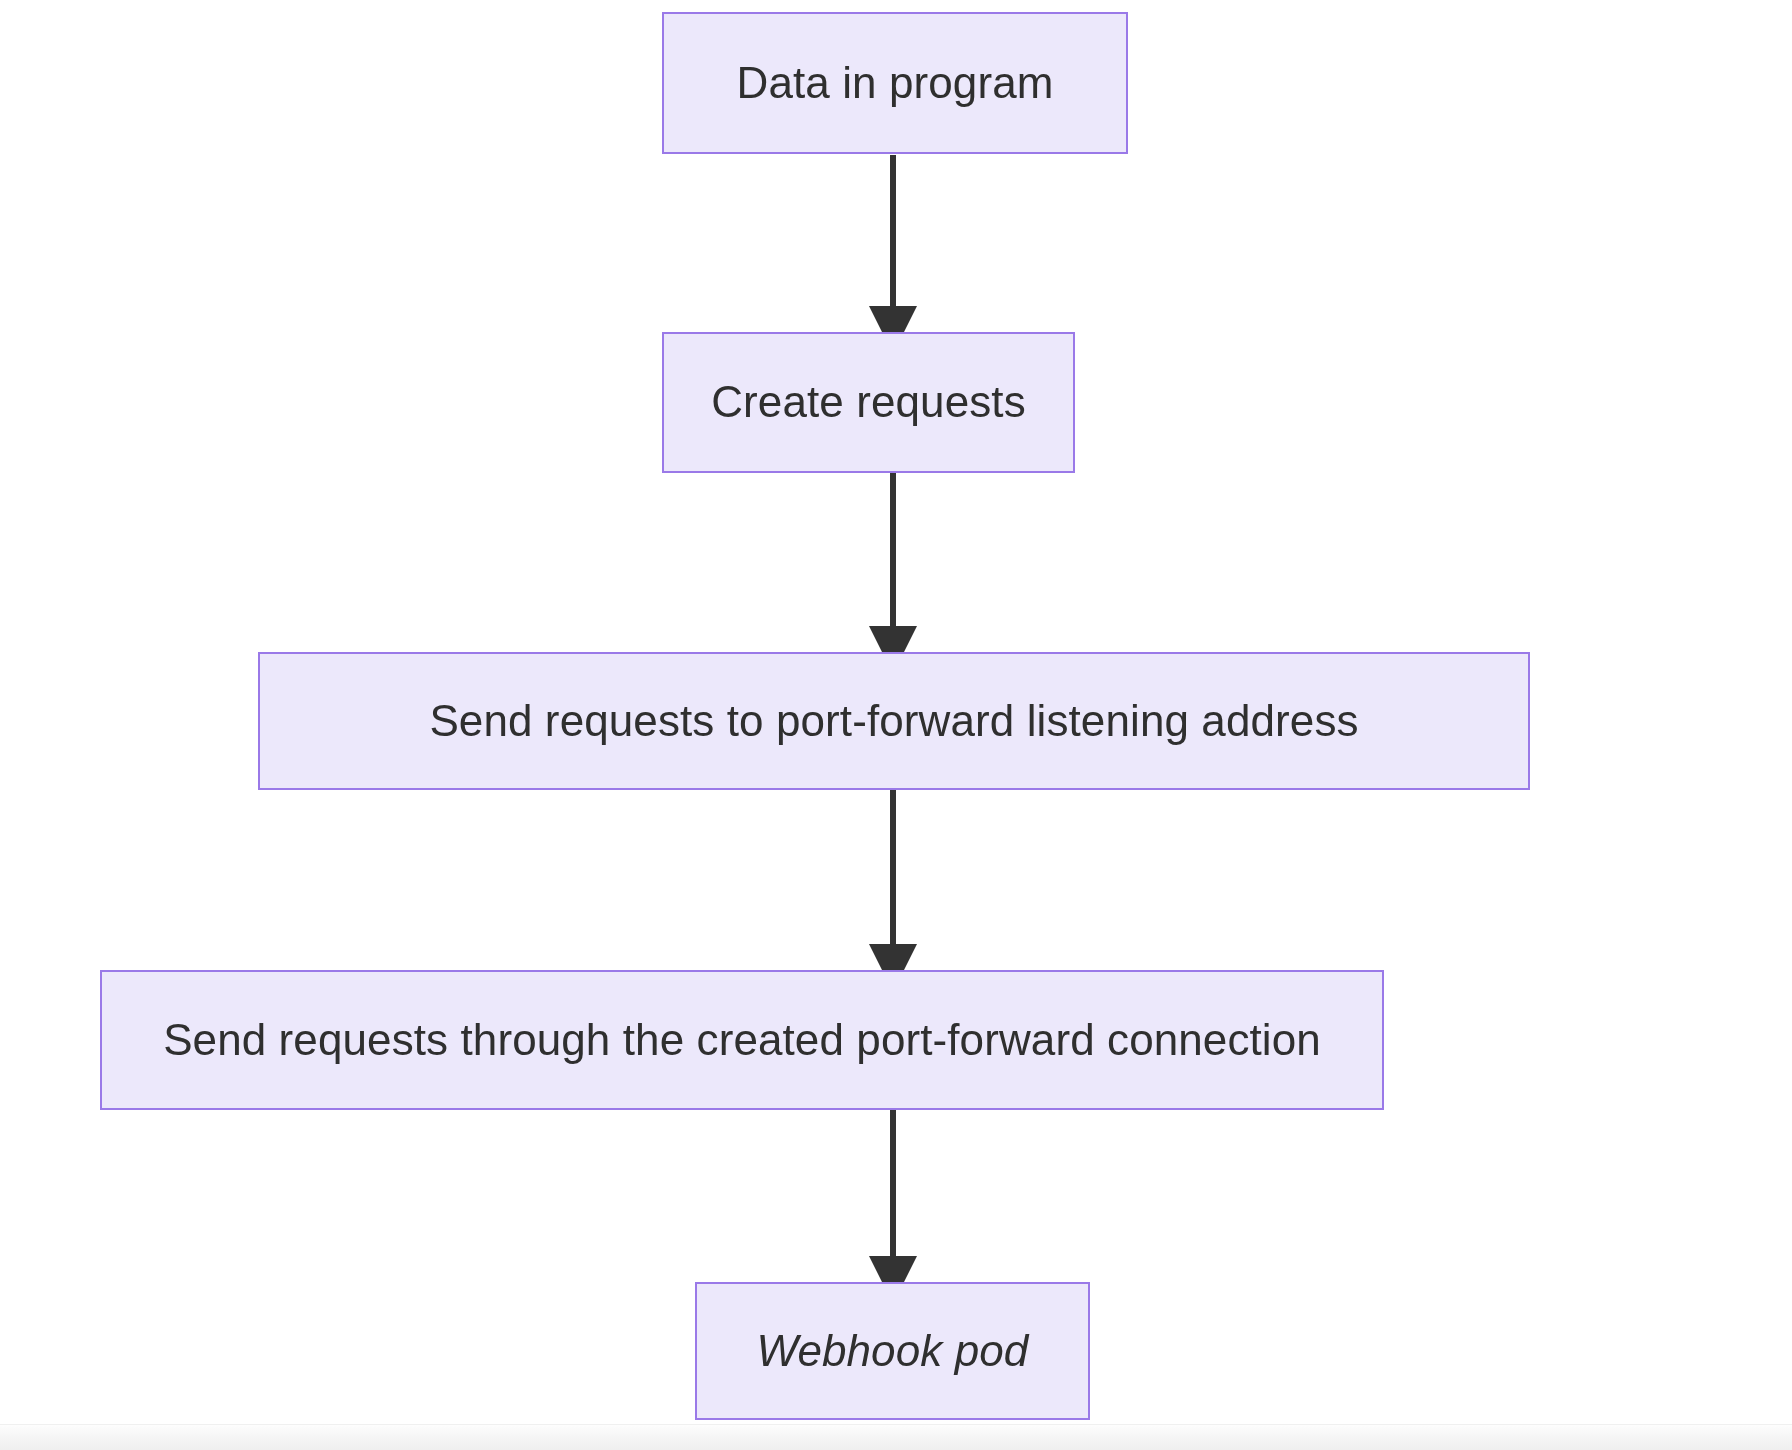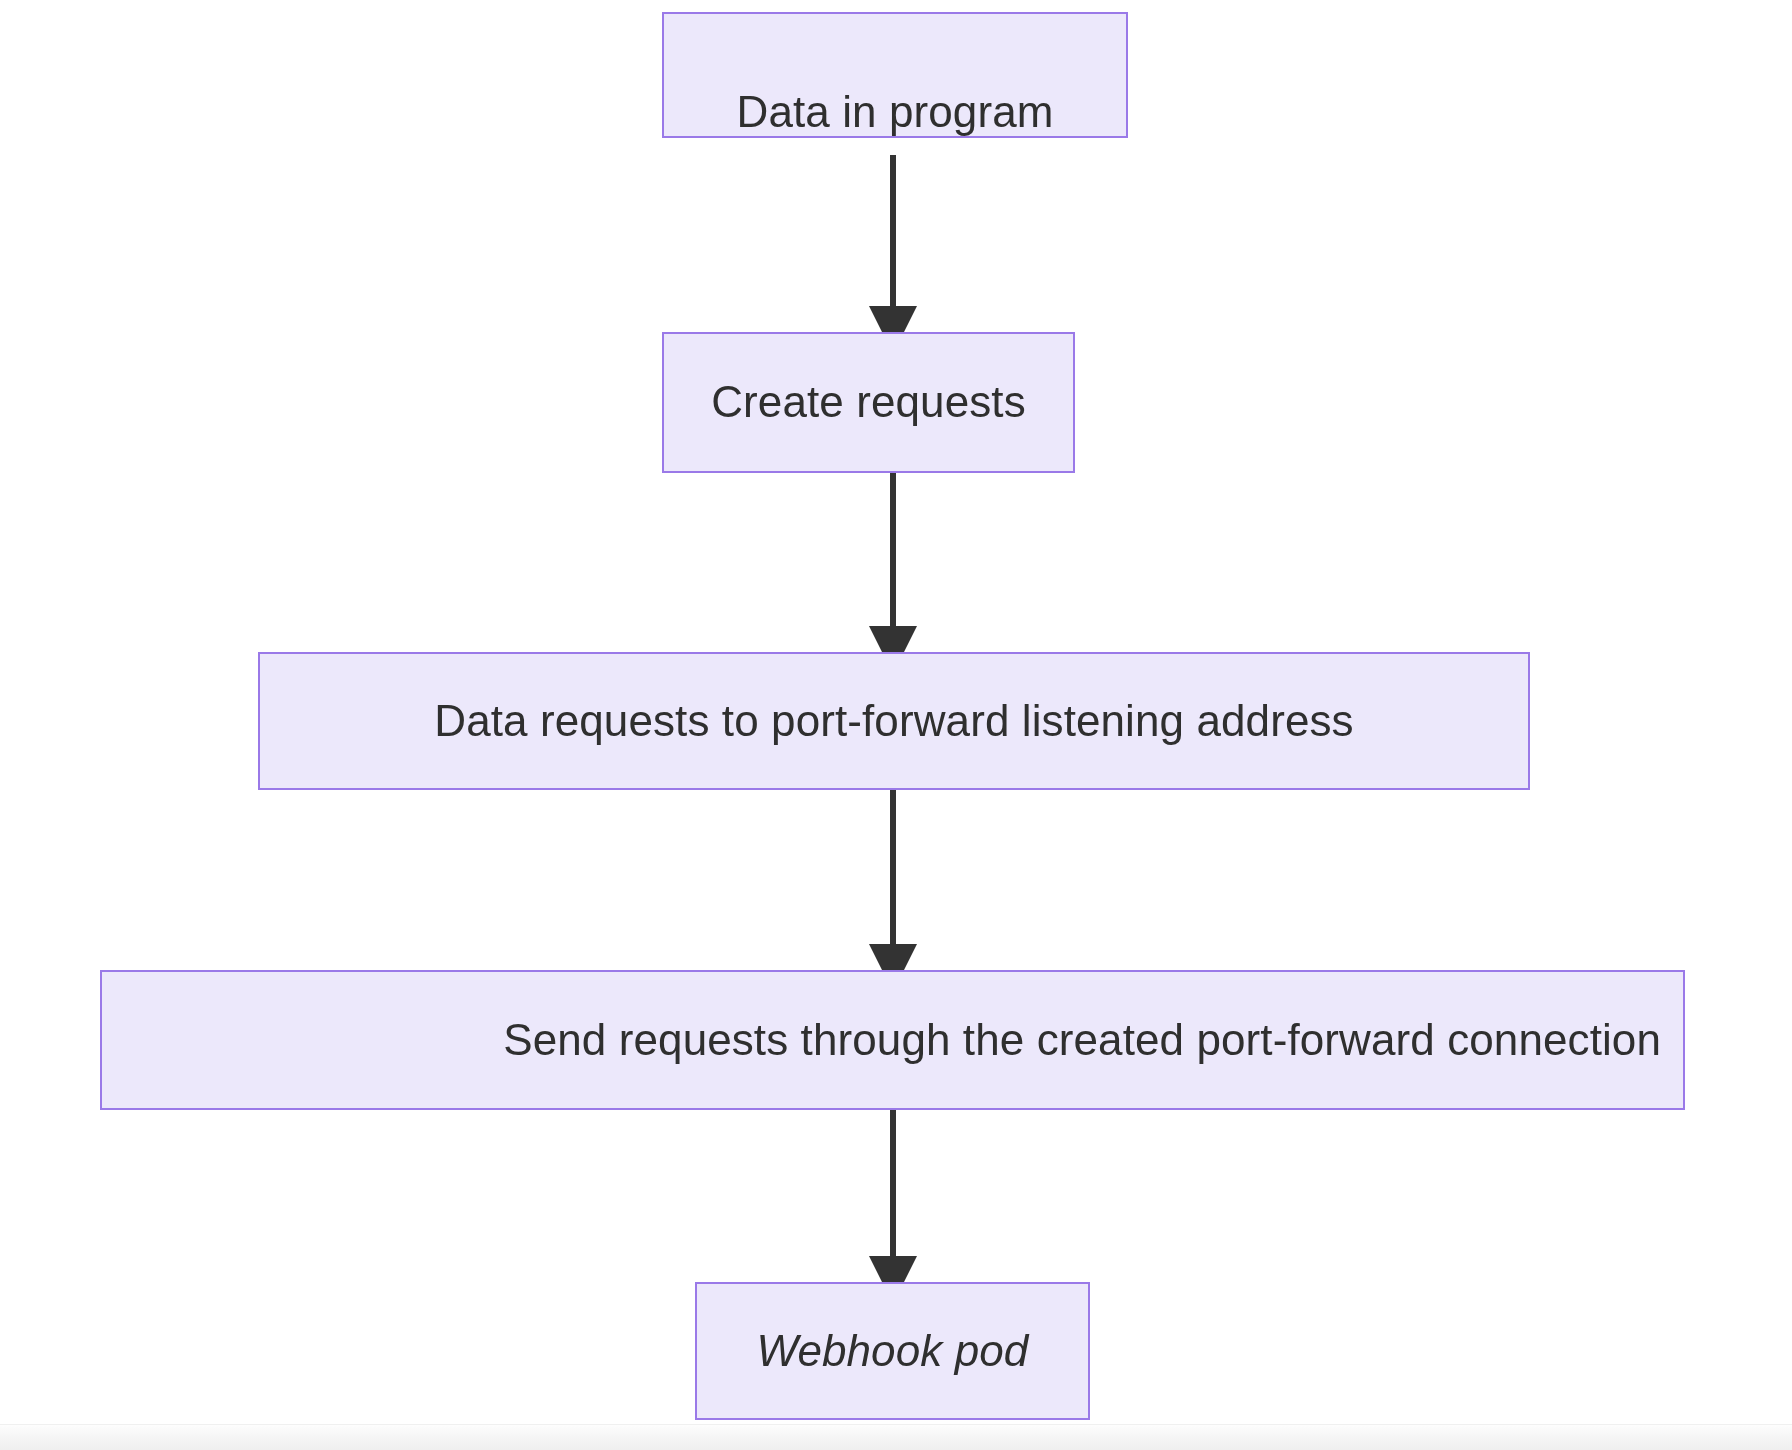--- a/index.html
+++ b/index.html
@@ -48,24 +48,24 @@
     line-height: 1.1;
     letter-spacing: 0.1px;
     white-space: nowrap;
     z-index: 3;
   }
   .node .node-label {
     display: block;
     padding: 0 22px;
   }
 
-  .n1 { left: 662px;  top: 12px;   width: 466px;  height: 126px; align-items: flex-end; }
+  .n1 { left: 662px;  top: 12px;   width: 466px;  height: 142px; }
   .n2 { left: 662px;  top: 332px;  width: 413px;  height: 141px; }
   .n3 { left: 258px;  top: 652px;  width: 1272px; height: 138px; }
-  .n4 { left: 100px;  top: 970px;  width: 1585px; height: 140px; justify-content: flex-end; }
+  .n4 { left: 100px;  top: 970px;  width: 1284px; height: 140px; }
   .n5 { left: 695px;  top: 1282px; width: 395px;  height: 138px; font-style: italic; }
 
   
   #bottom-band {
     position: absolute;
     left: 0;
     top: 1424px;
     width: 1792px;
     height: 26px;
     background: linear-gradient(to bottom, #fdfdfd 0%, #f4f4f4 55%, #eeeeee 100%);
@@ -104,21 +104,21 @@
 
   <div class="node n1">
     <span class="node-label">Data in program</span>
   </div>
 
   <div class="node n2">
     <span class="node-label">Create requests</span>
   </div>
 
   <div class="node n3">
-    <span class="node-label">Data requests to port-forward listening address</span>
+    <span class="node-label">Send requests to port-forward listening address</span>
   </div>
 
   <div class="node n4">
     <span class="node-label">Send requests through the created port-forward connection</span>
   </div>
 
   <div class="node n5">
     <span class="node-label">Webhook pod</span>
   </div>
 

